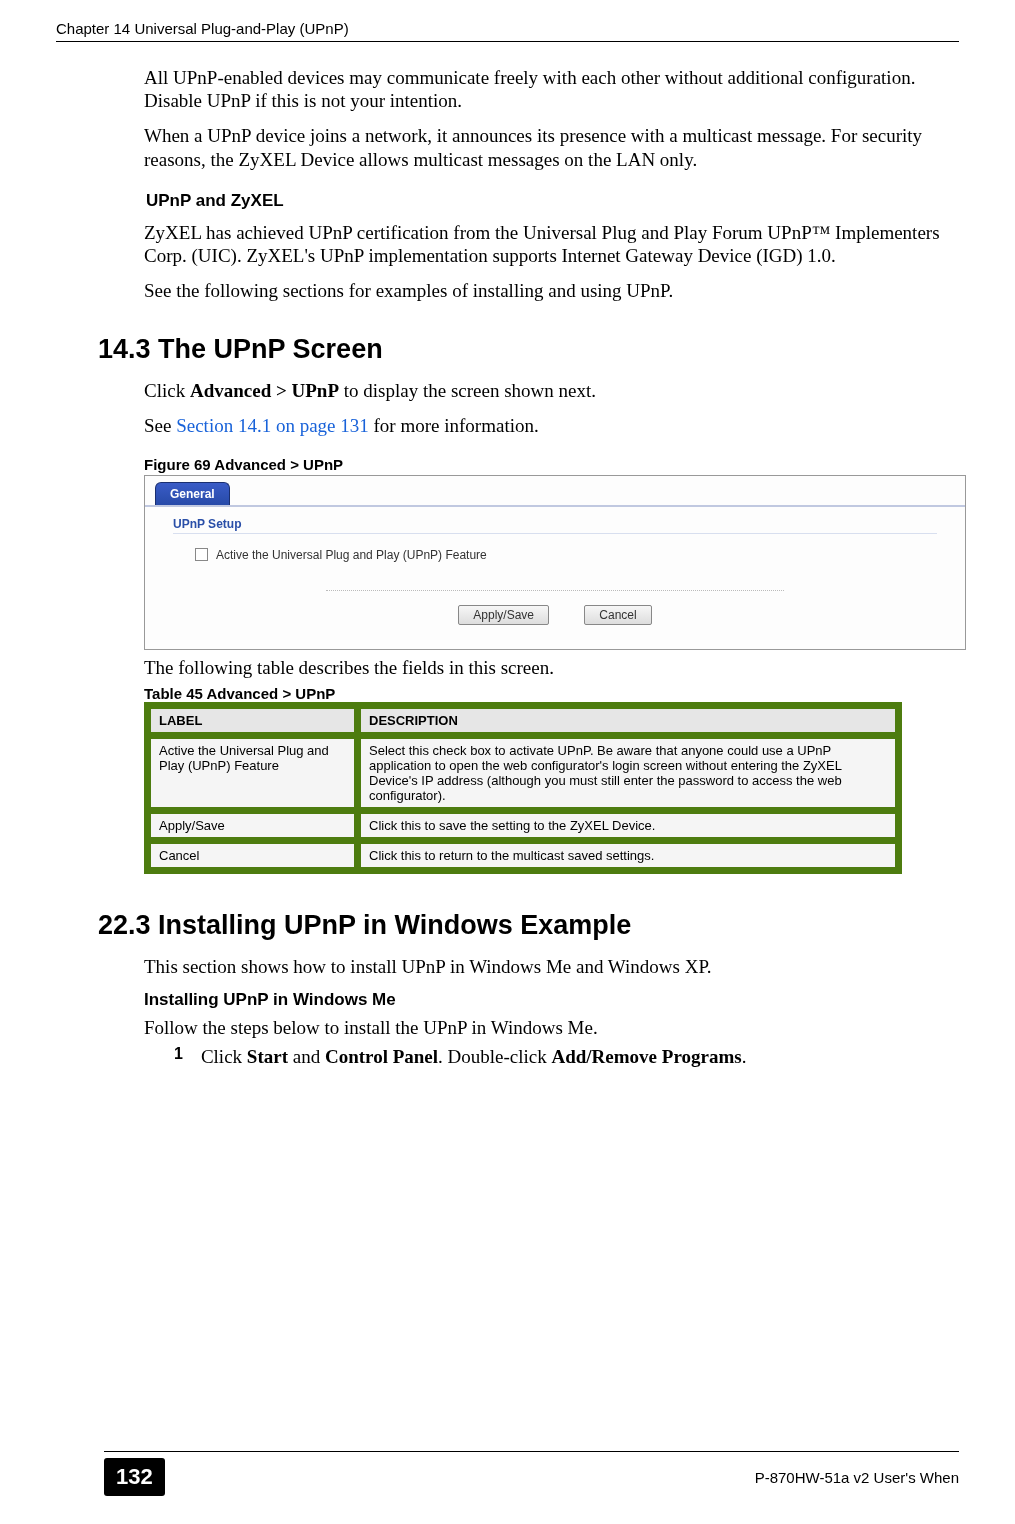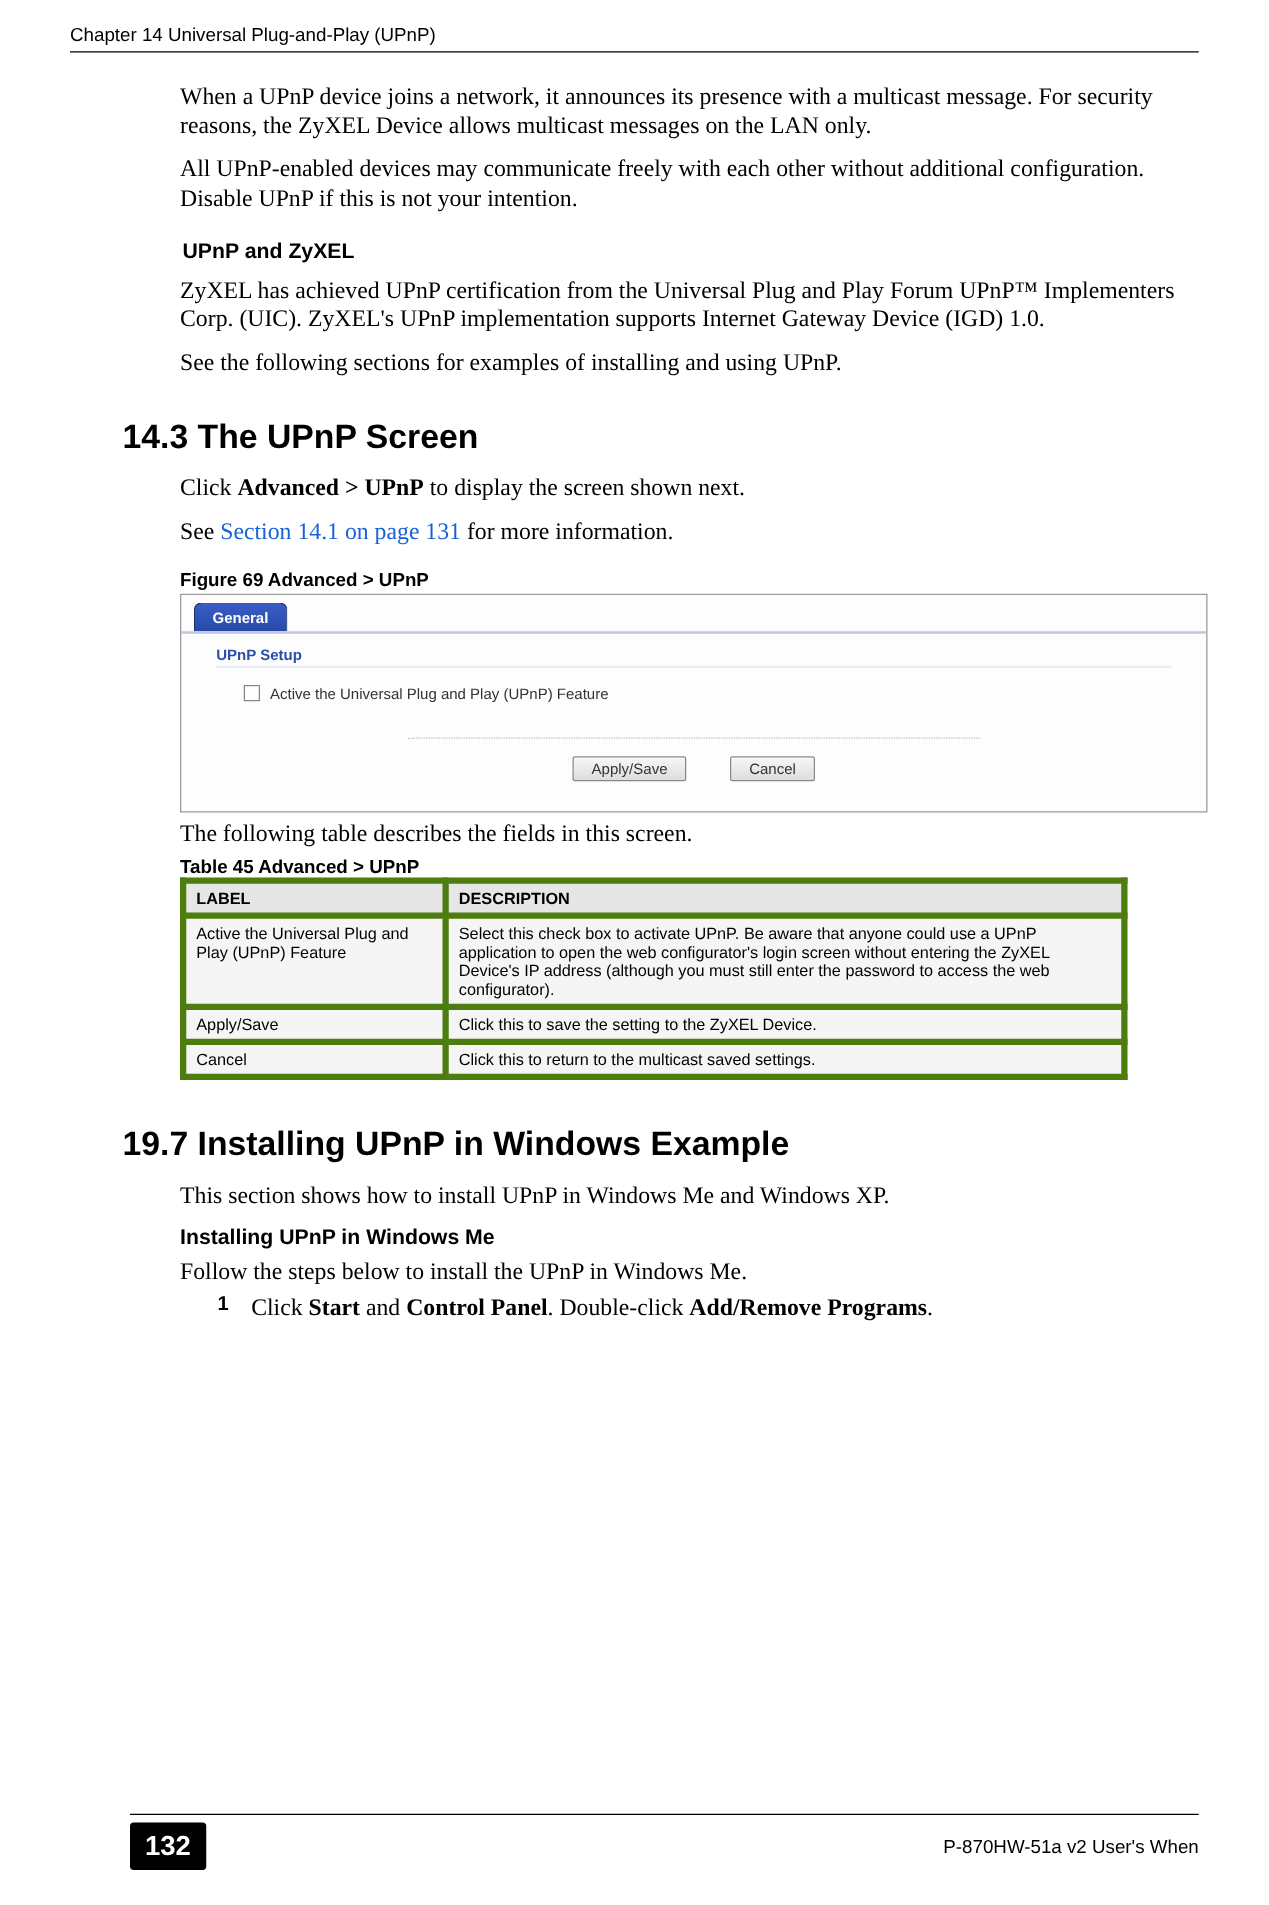--- a/index.html
+++ b/index.html
@@ -133,21 +133,21 @@
     margin-top: 6px;
     margin-bottom: 0;
   }
   table.desc {
     border-collapse: collapse;
     width: 758px;
     font-family: Arial, Helvetica, sans-serif;
     font-size: 13px;
   }
   table.desc th, table.desc td {
-    border: 5px solid #4d7c0f;
+    border: 7px solid #4d7c0f;
     padding: 4px 8px;
     text-align: left;
     vertical-align: top;
   }
   table.desc th {
     background: #e6e6e6;
     font-weight: bold;
   }
   table.desc td {
     background: #f5f5f5;
@@ -203,22 +203,22 @@
   }
 </style>
 </head>
 <body>
 
 <div class="header-line">Chapter 14 Universal Plug-and-Play (UPnP)</div>
 <hr class="top-rule">
 
 <div class="body-content">
 
+  <p class="para">All UPnP-enabled devices may communicate freely with each other without additional configuration. Disable UPnP if this is not your intention.</p>
   <p class="para">When a UPnP device joins a network, it announces its presence with a multicast message. For security reasons, the ZyXEL Device allows multicast messages on the LAN only.</p>
-  <p class="para">All UPnP-enabled devices may communicate freely with each other without additional configuration. Disable UPnP if this is not your intention.</p>
 
   <div class="sans-bold sub-heading-indent" style="margin-left:-46px;">UPnP and ZyXEL</div>
   <p class="para">ZyXEL has achieved UPnP certification from the Universal Plug and Play Forum UPnP™ Implementers Corp. (UIC). ZyXEL's UPnP implementation supports Internet Gateway Device (IGD) 1.0.</p>
   <p class="para">See the following sections for examples of installing and using UPnP.</p>
 
   <div class="sec-heading">14.3  The UPnP Screen</div>
 
   <p class="para">
     <span>Click </span><span class="inline-bold">Advanced &gt; UPnP</span><span> to display the screen shown next.</span>
   </p>
@@ -263,21 +263,21 @@
       <td>Apply/Save</td>
       <td>Click this to save the setting to the ZyXEL Device.</td>
     </tr>
     <tr>
       <td>Cancel</td>
       <td>Click this to return to the multicast saved settings.</td>
     </tr>
   </tbody>
     </table>
 
-  <div class="sec-heading" style="margin-top:36px;">19.7  Installing UPnP in Windows Example</div>
+  <div class="sec-heading" style="margin-top:36px;">22.3  Installing UPnP in Windows Example</div>
   <p class="para">This section shows how to install UPnP in Windows Me and Windows XP.</p>
 
   <div class="sub-heading-3">Installing UPnP in Windows Me</div>
   <p class="para" style="margin-bottom:6px;">Follow the steps below to install the UPnP in Windows Me.</p>
 
   <div class="numlist">
     <span class="num">1</span>
     <p class="para" style="margin:0;">
       <span>Click </span><span class="inline-bold">Start</span><span> and </span><span class="inline-bold">Control Panel</span><span>. Double-click </span><span class="inline-bold">Add/Remove Programs</span><span>.</span>
     </p>

